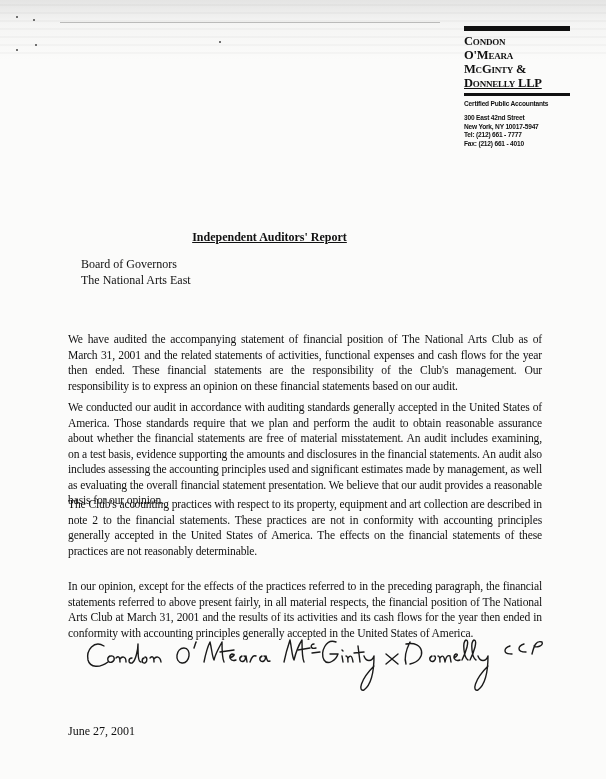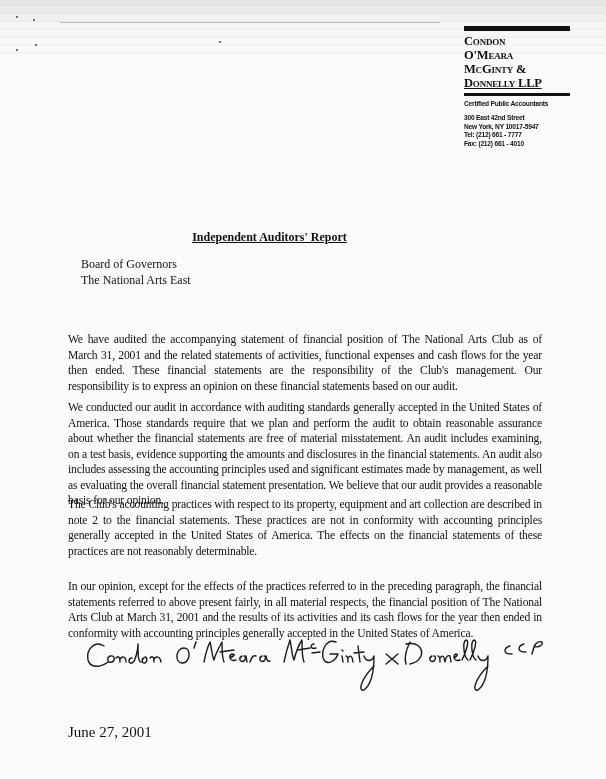--- a/index.html
+++ b/index.html
@@ -125,21 +125,21 @@
       position: absolute;
       left: 0; top: 0;
       opacity: 0;
       font-size: 1px;
     }
 
     .date {
       position: absolute;
       left: 68px;
       top: 724px;
-      font-size: 15px;
+      font-size: 12px;
     }
   </style>
 </head>
 <body>
 
 <div class="scan-noise"></div>
 <div class="scan-line"></div>
 <div class="speck" style="left:16px;top:16px;"></div>
 <div class="speck" style="left:33px;top:19px;"></div>
 <div class="speck" style="left:35px;top:44px;"></div>

